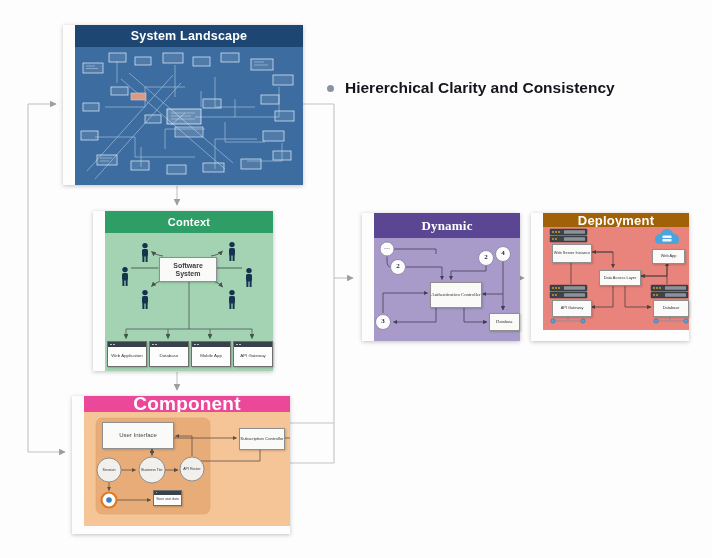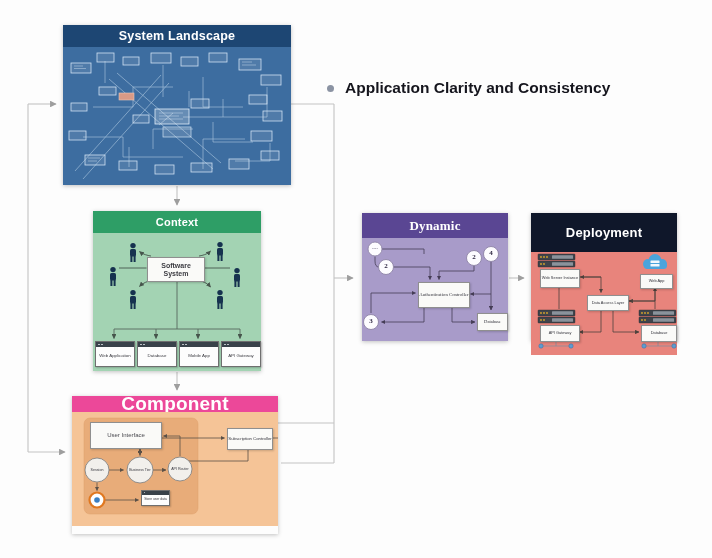--- a/index.html
+++ b/index.html
@@ -1,18 +1,18 @@
 <!DOCTYPE html>
 <html><head>
 <meta charset="utf-8">
 <style>
   html,body{margin:0;padding:0;background:#ffffff;font-family:"Liberation Sans",sans-serif;}
   .canvas{position:relative;width:712px;height:558px;background:#fdfdfd;overflow:hidden;}
   .overlay{position:absolute;left:0;top:0;z-index:1;pointer-events:none;}
-  .panel{position:absolute;z-index:2;box-shadow:0 1px 4px rgba(40,40,40,.28);}
+  .panel{position:absolute;z-index:2;box-shadow:0 1px 4px rgba(40,40,40,.28);padding-left:12px;}
   .panel-header{display:flex;align-items:center;justify-content:center;color:#fff;font-weight:bold;letter-spacing:.2px;}
   .panel-body{position:relative;width:100%;}
   .panel-body svg{position:absolute;left:0;top:0;}
   .lbl{position:absolute;display:flex;align-items:center;justify-content:center;text-align:center;color:#33333b;line-height:1.12;z-index:3;}
   .whitebox{background:#fafaf8;border:1px solid #8f8f8f;box-shadow:1px 1px 2px rgba(0,0,0,.18);}
   .winbox{position:absolute;background:#fdfdfd;border:1px solid #6f6f6f;display:flex;flex-direction:column;z-index:3;box-shadow:1px 1px 1.5px rgba(0,0,0,.2);}
   .winbar{height:5px;background:#39424a;display:flex;align-items:center;gap:1.5px;padding-left:2px;flex:none;}
   .windot{width:1.8px;height:1.8px;border-radius:50%;background:#cdd3d8;}
   .winlabel{flex:1;display:flex;align-items:center;justify-content:center;text-align:center;color:#3a3a40;line-height:1.1;padding:0 1px;}
   .bullet-row{position:absolute;left:327px;top:79px;display:flex;align-items:center;gap:11px;z-index:2;}
@@ -40,21 +40,21 @@
       <path d="M334,104 V463"></path>
       <path d="M334,278 H353" marker-end="url(#mGray)"></path>
       <path d="M278,423 H334"></path>
       <path d="M334,463 H281"></path>
       <path d="M509,278 H524" marker-end="url(#mGray)"></path>
     </g>
   </svg>
 
   <div class="bullet-row">
     <span class="bullet-dot"></span>
-    <span class="bullet-text">Application Clarity and Consistency</span>
+    <span class="bullet-text">Hiererchical Clarity and Consistency</span>
   </div>
 
   <div class="panel" style="left:63px;top:25px;width:228px;height:160px;">
     <div class="panel-header" style="height:22px;background:#1d4673;font-size:12.5px;">System Landscape</div>
     <div class="panel-body" style="height:138px;background:#3d6da0;">
       <svg width="228" height="138" viewBox="0 0 228 138">
         <g stroke="#bfd6ea" stroke-width="0.7" fill="none" opacity="0.75">
           <path d="M12,124 L98,28"></path>
             <path d="M20,132 L106,36"></path>
           <path d="M54,26 L158,116"></path>
@@ -286,21 +286,21 @@
       <div class="lbl" style="left:19px;top:24px;width:10px;height:10px;font-size:7px;font-weight:bold;color:#2c2540;">2</div>
       <div class="lbl" style="left:107px;top:15px;width:10px;height:10px;font-size:7px;font-weight:bold;color:#2c2540;">2</div>
       <div class="lbl" style="left:124px;top:11px;width:10px;height:10px;font-size:7px;font-weight:bold;color:#2c2540;">4</div>
       <div class="lbl" style="left:4px;top:79px;width:10px;height:10px;font-size:7px;font-weight:bold;color:#2c2540;">3</div>
       <div class="lbl whitebox" style="left:56px;top:44px;width:50px;height:24px;font-size:4.8px;">Authentication Controller</div>
       <div class="lbl whitebox" style="left:115px;top:75px;width:29px;height:16px;font-size:4.6px;">Database</div>
     </div>
   </div>
 
   <div class="panel" style="left:531px;top:213px;width:146px;height:128px;">
-    <div class="panel-header" style="height:39px;background:#0f172a;font-size:13px;">Deployment</div>
+    <div class="panel-header" style="height:14px;background:#a16207;font-size:13px;">Deployment</div>
     <div class="panel-body" style="height:103px;background:#e8847c;">
       <svg width="146" height="103" viewBox="0 0 146 103">
         <defs>
           <marker id="mDep" viewBox="0 0 10 10" refX="9" refY="5" markerWidth="5.5" markerHeight="5.5" orient="auto">
               <path d="M0,0 L10,5 L0,10 z" fill="#4d413c"></path>
             </marker>
         </defs>
         <g stroke="#4d413c" stroke-width="0.8" fill="none">
           <path d="M48,25 H70 V40.5" marker-end="url(#mDep)"></path>
           <path d="M70,25 H49.5" marker-end="url(#mDep)"></path>

